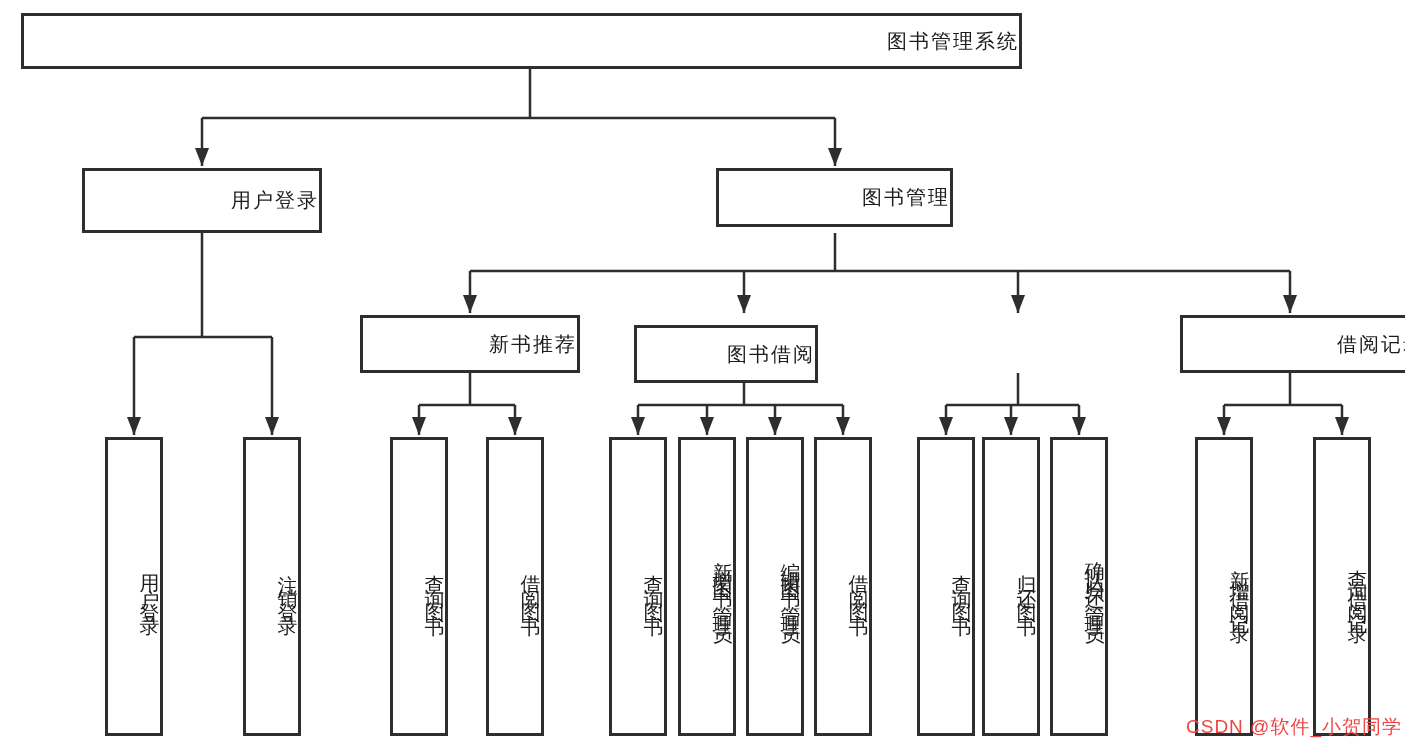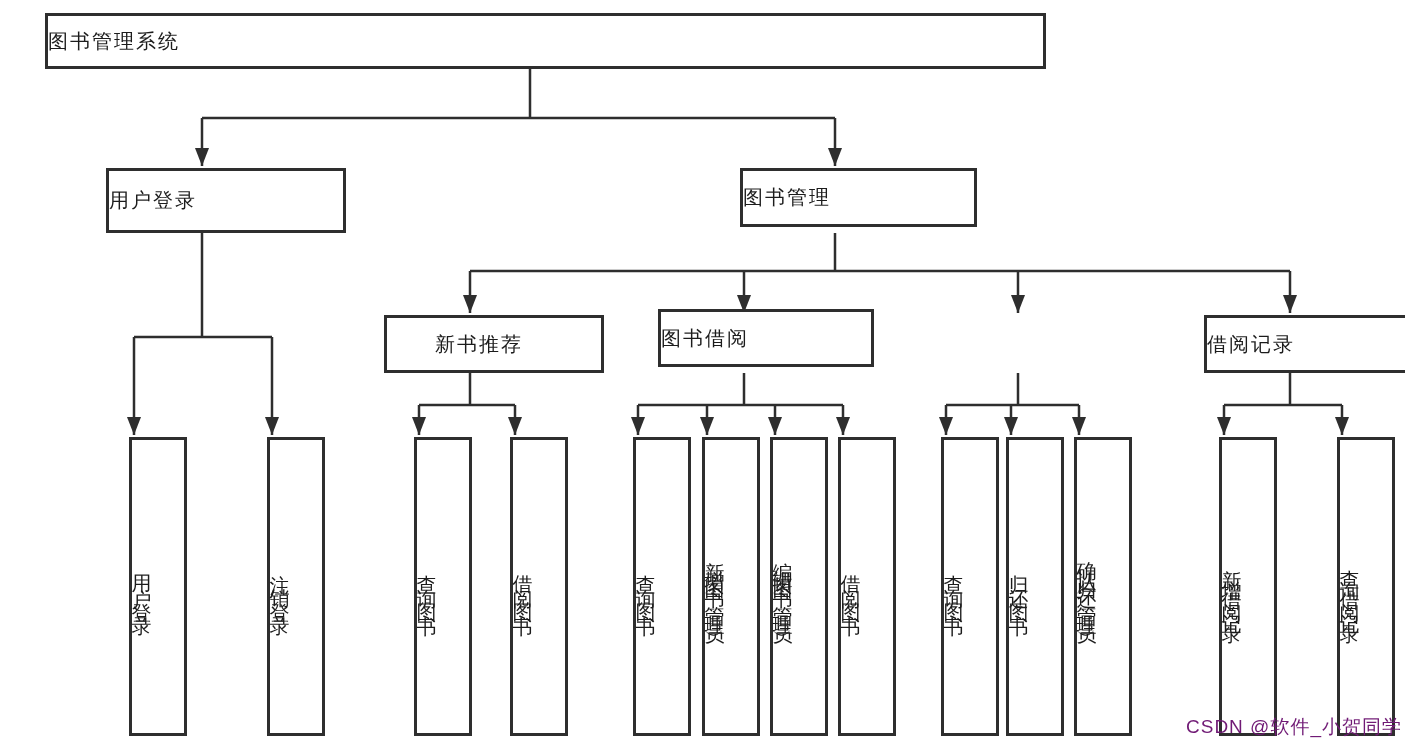--- a/index.html
+++ b/index.html
@@ -17,23 +17,22 @@
     left: 0; top: 0;
     z-index: 1;
   }
   .box {
     position: absolute;
     box-sizing: border-box;
     border: 3px solid #2e2e2e;
     background: #ffffff;
     display: flex;
     align-items: center;
-    justify-content: flex-start;
+    justify-content: flex-end;
     z-index: 2;
-    margin-left: 24px;
   }
   .hbox .label {
     font-size: 20px;
     letter-spacing: 2px;
     white-space: nowrap;
   }
   .vbox .label {
     writing-mode: vertical-rl;
     text-orientation: mixed;
     font-size: 20px;
@@ -41,38 +40,38 @@
     letter-spacing: 10px;
   }
   .vbox .label.sp4 { letter-spacing: 14px; }
   .vbox .label.sp6 { letter-spacing: 11px; }
   .vbox .label.sp9 { letter-spacing: 9px; }
   
   .n-root   { left: 21px;   top: 13px;  width: 1001px; height: 56px; }
   .n-l2a    { left: 82px;   top: 168px; width: 240px;  height: 65px; }
   .n-l2b    { left: 716px;  top: 168px; width: 237px;  height: 59px; }
   .n-l3a    { left: 360px;  top: 315px; width: 220px;  height: 58px; padding-left: 48px; }
-  .n-l3b    { left: 634px;  top: 309px; width: 216px;  height: 58px; }
+  .n-l3b    { left: 634px;  top: 325px; width: 184px;  height: 58px; }
   .n-l3c    { left: 908px;  top: 315px; width: 220px;  height: 58px; }
   .n-l3d    { left: 1180px; top: 315px; width: 248px;  height: 58px; }
   .leaf     { top: 437px; width: 58px; height: 299px; }
   .n-x105  { left: 105px; }  .n-x243  { left: 243px; }
   .n-x390  { left: 390px; }  .n-x486  { left: 486px; }
   .n-x609  { left: 609px; }  .n-x678  { left: 678px; }
   .n-x746  { left: 746px; }  .n-x814  { left: 814px; }
   .n-x917  { left: 917px; }  .n-x982  { left: 982px; }
   .n-x1050 { left: 1050px; }
   .n-x1195 { left: 1195px; } .n-x1313 { left: 1313px; }
   .watermark {
     position: absolute;
     left: 1186px;
     top: 714px;
     font-size: 19px;
     letter-spacing: 1px;
-    color: #701a75;
+    color: #ef4444;
     white-space: nowrap;
     z-index: 4;
   }
 </style>
 </head>
 <body>
 
 <div class="canvas">
 
   <svg class="connectors" width="1405" height="747" viewBox="0 0 1405 747">

